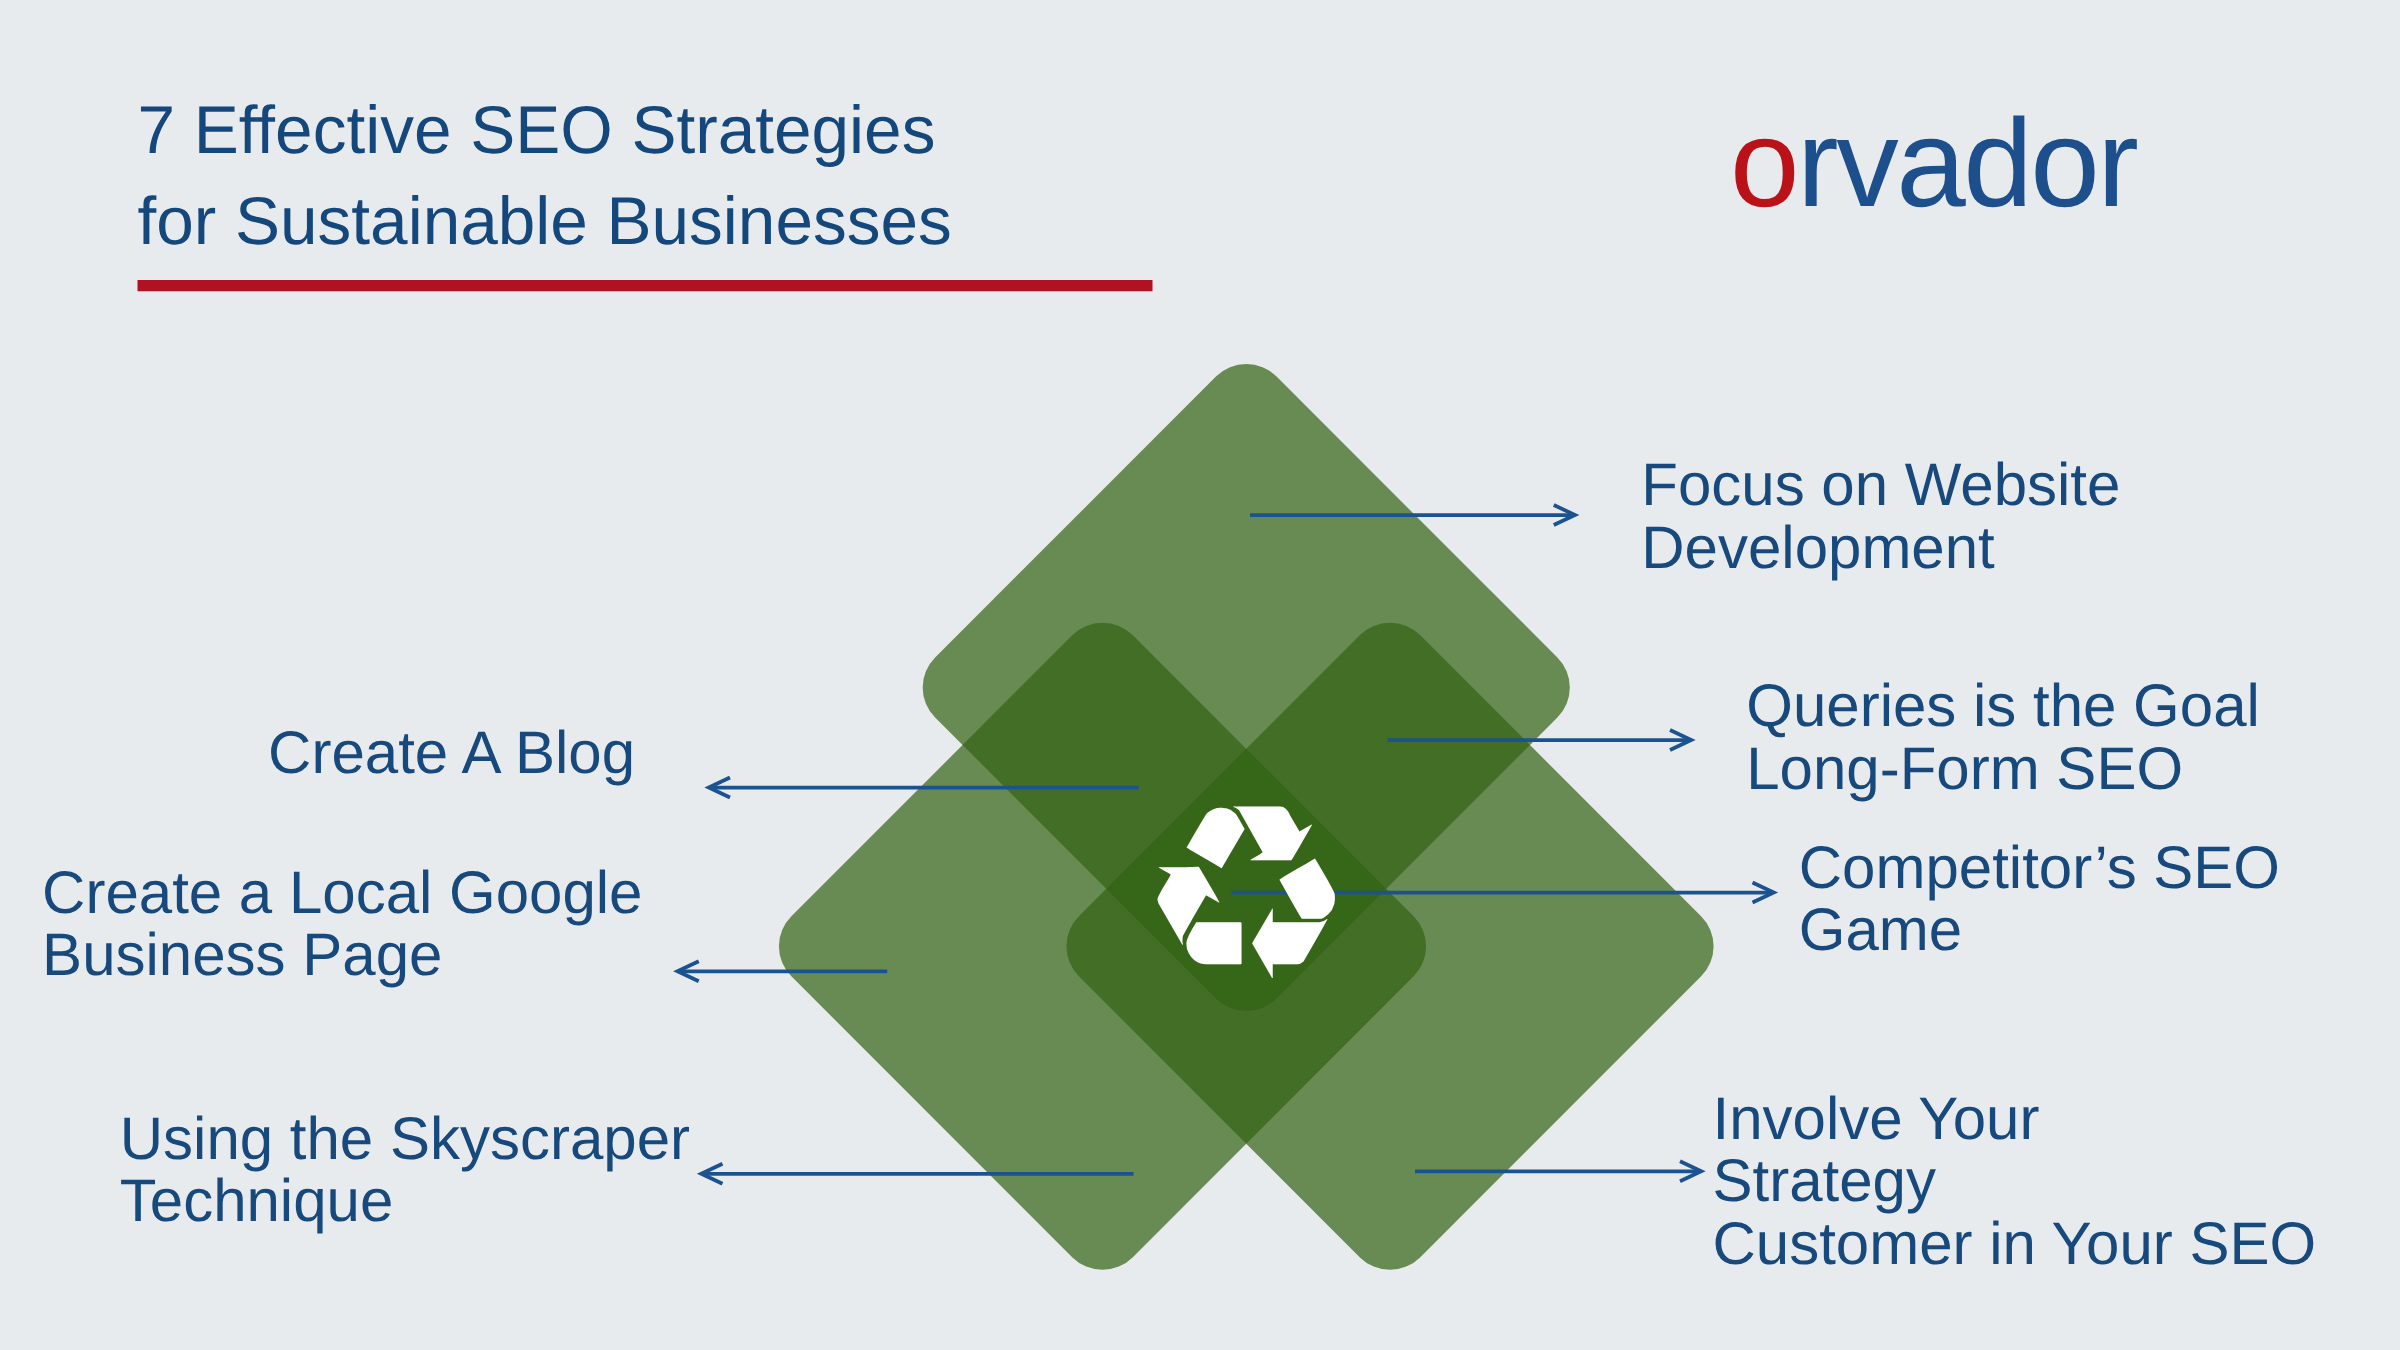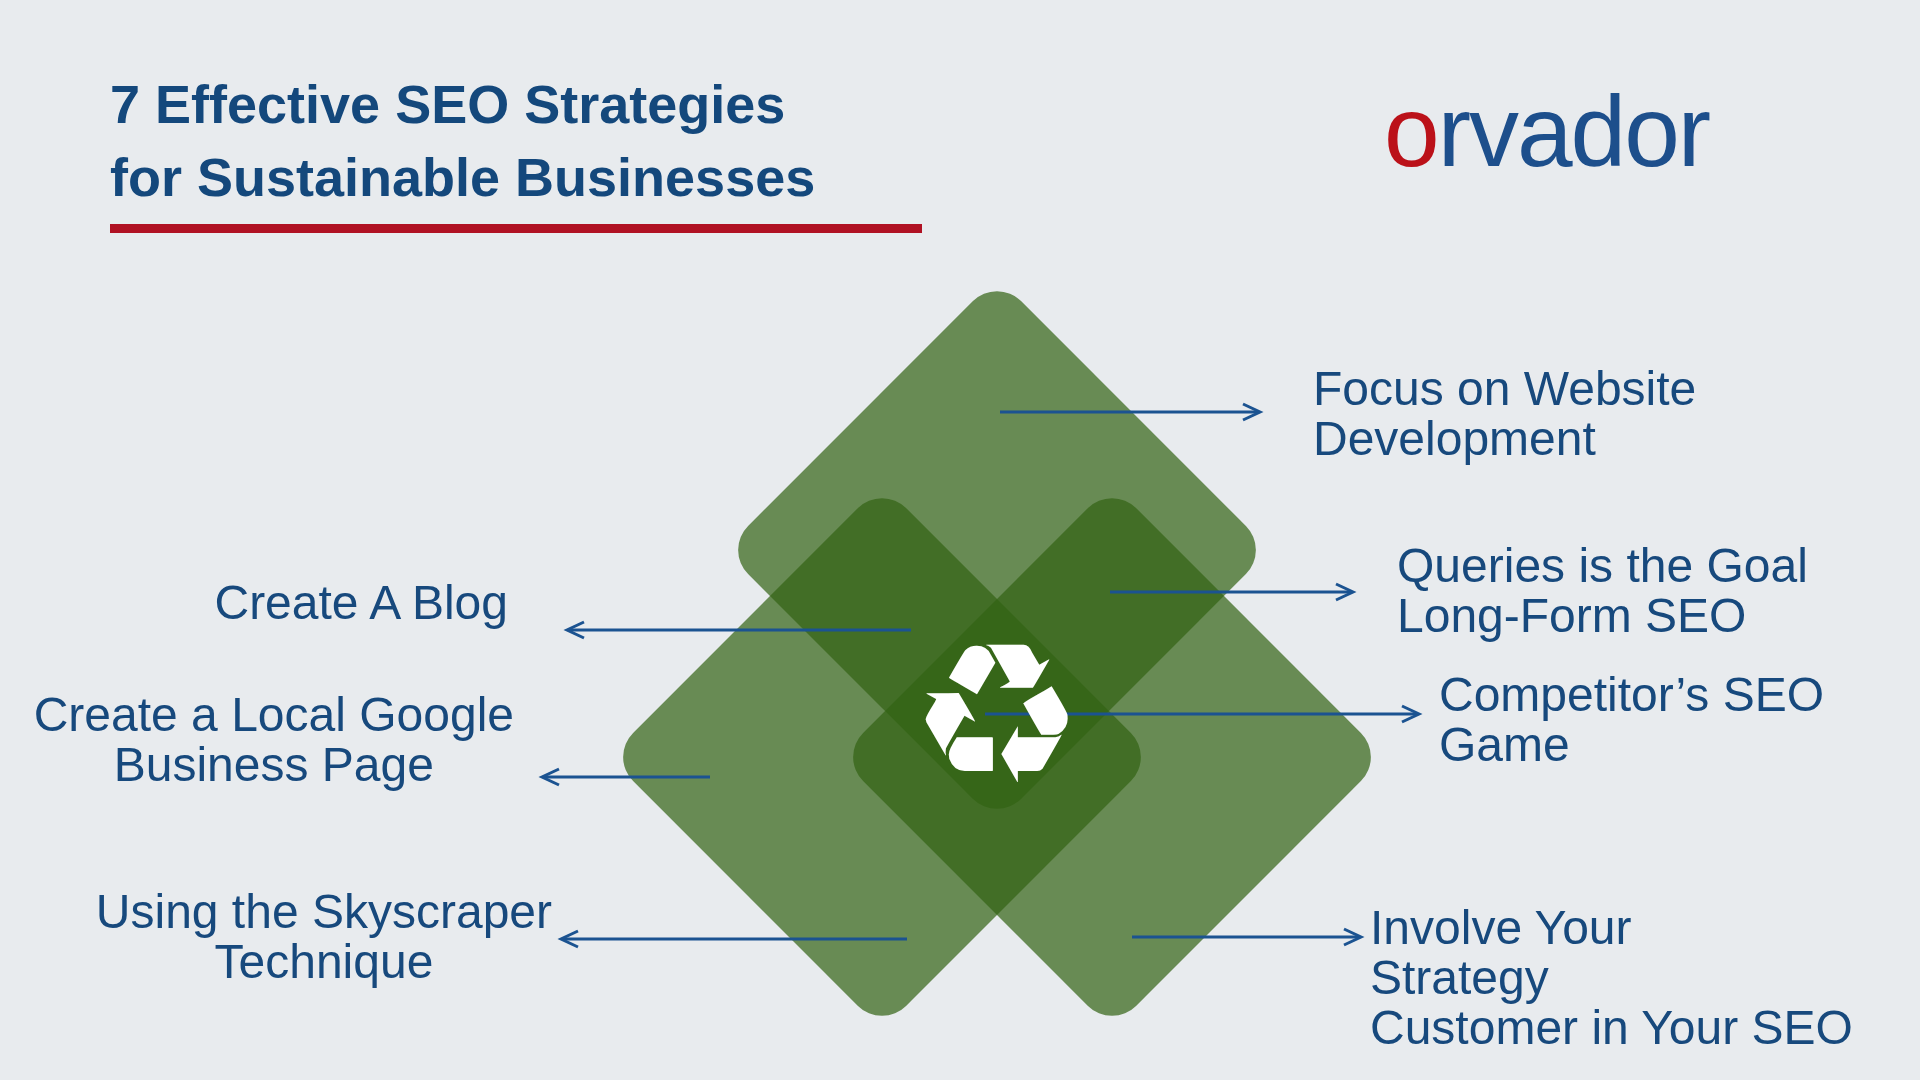--- a/index.html
+++ b/index.html
@@ -5,21 +5,21 @@
   html,body{margin:0;padding:0;}
   body{
     width:1920px;height:1080px;position:relative;overflow:hidden;
     background:var(--bg,#e8ebee);
     font-family:"Liberation Sans", sans-serif;
   }
   .abs{position:absolute;}
   
   .title{
     left:110px;top:68px;width:900px;
-    font-size:54px;line-height:73px;font-weight:bold;
+    font-size:54px;line-height:73px;font-weight:normal;
     color:var(--title-blue,#14487c);
   }
   .title-underline{
     left:110px;top:224px;width:812px;height:9px;
     background:var(--accent-red,#b01123);
   }
   
   .logo{
     left:1384px;top:76px;width:430px;
     font-size:100px;line-height:110px;font-weight:normal;letter-spacing:-2px;
@@ -47,21 +47,21 @@
   .arrow line,.arrow polyline{
     stroke:var(--arrow-blue,#1b5391);stroke-width:3;fill:none;
   }
   
   .label{
     font-size:48px;line-height:50px;
     color:var(--label-blue,#17497d);
     z-index:4;white-space:nowrap;
   }
   .label.right-col{text-align:left;}
-  .label.left-col{text-align:center;}
+  .label.left-col{text-align:left;}
 </style>
 </head>
 <body style="--bg: #e8ebee; --title-blue: #14487c; --label-blue: #17497d; --arrow-blue: #1b5391; --accent-red: #b01123; --logo-red: #bb1119; --logo-blue: #1d4f8c; --green: rgba(50,98,18,0.7);">
 
 <div class="abs title">
   <div>7 Effective SEO Strategies</div>
   <div>for Sustainable Businesses</div>
 </div>
 <div class="abs title-underline"></div>
 
@@ -123,21 +123,21 @@
   <div>Development</div>
 </div>
 <div class="abs label right-col" style="left:1397px;top:541px;">
   <div>Queries is the Goal</div>
   <div>Long-Form SEO</div>
 </div>
 <div class="abs label right-col" style="left:1439px;top:670px;">
   <div>Competitor’s SEO</div>
   <div>Game</div>
 </div>
-<div class="abs label right-col" style="left:1370px;top:871px;margin-top:32px;">
+<div class="abs label right-col" style="left:1370px;top:871px;">
   <div>Involve Your</div>
   <div>Strategy</div>
   <div>Customer in Your SEO</div>
 </div>
 
 <div class="abs label left-col" style="right:1412px;top:578px;">
   <div>Create A Blog</div>
 </div>
 <div class="abs label left-col" style="right:1406px;top:690px;">
   <div>Create a Local Google</div>

